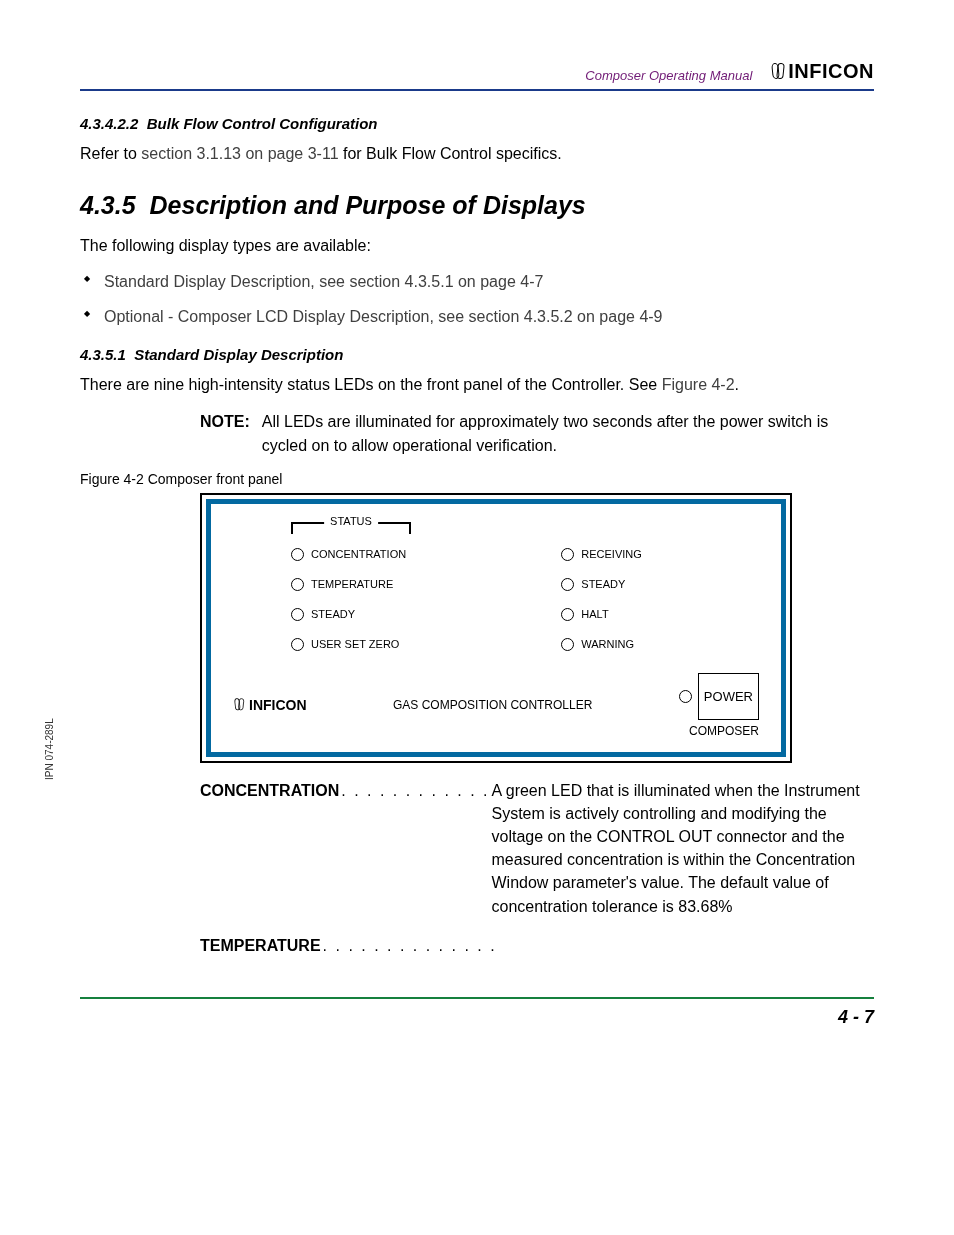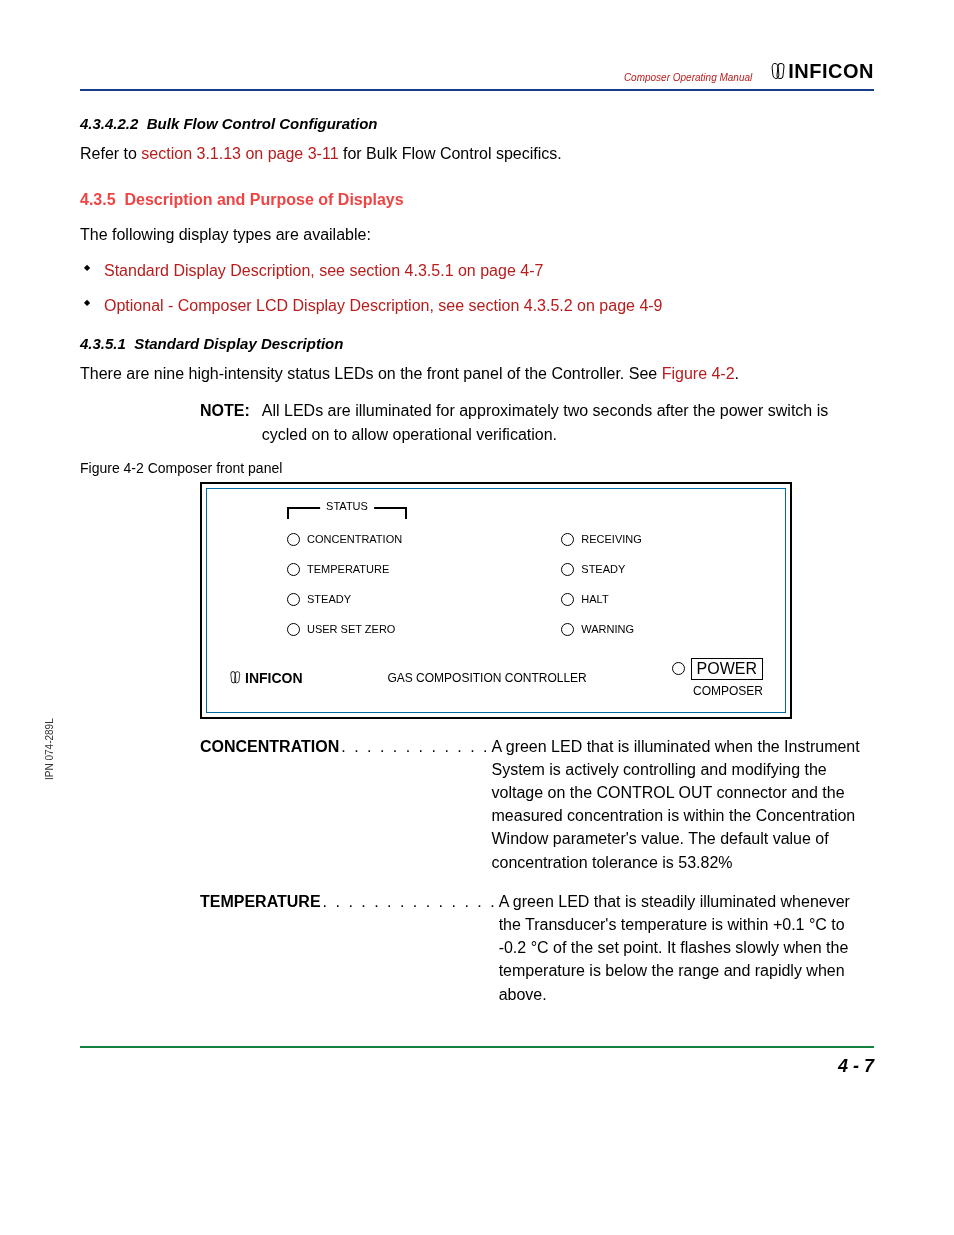--- a/index.html
+++ b/index.html
@@ -20,22 +20,22 @@
     display: flex;
     align-items: flex-end;
     justify-content: flex-end;
     gap: 20px;
     border-bottom: 2px solid #1a3a8a;
     padding-bottom: 6px;
     margin-bottom: 24px;
   }
   .header-title {
     font-style: italic;
-    font-size: 10px;
-    color: #b91c1c;
+    font-size: 13px;
+    color: #701a75;
   }
   .logo {
     font-weight: bold;
     font-size: 20px;
     letter-spacing: 0.5px;
     display: flex;
     align-items: center;
     gap: 2px;
   }
   .logo-mark {
@@ -77,28 +77,29 @@
   }
   .indent {
     margin-left: 120px;
   }
   .body-text {
     font-size: 16px;
     line-height: 1.45;
     margin: 0 0 14px 0;
   }
   .link {
-    color: #b91c1c;
+    color: #404040;
     text-decoration: none;
   }
   .h3 {
     font-weight: bold;
-    font-size: 16px;
+    font-style: italic;
+    font-size: 25px;
     margin: 26px 0 14px 0;
-    color: #ef4444;
+    color: #000000;
   }
   ul.diamond {
     list-style: none;
     padding-left: 0;
     margin: 0 0 18px 0;
   }
   ul.diamond li {
     position: relative;
     padding-left: 24px;
     margin-bottom: 12px;
@@ -128,21 +129,21 @@
     font-size: 14px;
     margin: 6px 0 6px 0;
   }
   .panel-outer {
     border: 2px solid #000;
     padding: 4px;
     margin-left: 120px;
     width: 580px;
   }
   .panel-inner {
-    border: 1px solid #0369a1;
+    border: 5px solid #0369a1;
     padding: 18px 22px 14px 22px;
     position: relative;
   }
   .status-box {
     position: relative;
     margin: 0 0 14px 58px;
     width: 120px;
   }
   .status-bracket {
     height: 10px;
@@ -201,22 +202,22 @@
   }
   .power-row {
     display: flex;
     align-items: center;
     justify-content: flex-end;
     gap: 6px;
     margin-bottom: 4px;
   }
   .power-box {
     border: 1px solid #000;
-    padding: 1px 5px;
-    font-size: 16px;
+    padding: 15px 5px;
+    font-size: 13px;
   }
   .def-row {
     display: flex;
     font-size: 16px;
     line-height: 1.45;
     margin: 16px 0 0 120px;
   }
   .def-term {
     font-weight: bold;
     white-space: nowrap;
@@ -345,25 +346,24 @@
           </span>
           <span>COMPOSER</span>
         </span>
       </div>
     </div>
   </div>
 
   <div class="def-row">
     <span class="def-term">CONCENTRATION</span>
       <span class="def-dots"> . . . . . . . . . . . . </span>
-    <span class="def-body">A green LED that is illuminated when the Instrument System is actively controlling and modifying the voltage on the CONTROL OUT connector and the measured concentration is within the Concentration Window parameter's value. The default value of concentration tolerance is 53.82%</span>
+    <span class="def-body">A green LED that is illuminated when the Instrument System is actively controlling and modifying the voltage on the CONTROL OUT connector and the measured concentration is within the Concentration Window parameter's value. The default value of concentration tolerance is 83.68%</span>
   </div>
   <div class="def-row">
     <span class="def-term">TEMPERATURE</span>
       <span class="def-dots"> . . . . . . . . . . . . . . </span>
-    <span class="def-body">A green LED that is steadily illuminated whenever the Transducer's temperature is within +0.1 °C to -0.2 °C of the set point. It flashes slowly when the temperature is below the range and rapidly when above.</span>
   </div>
 
   <div class="footer">
     <span>4 - 7</span>
   </div>
 
 </div>
 
 </body></html>

